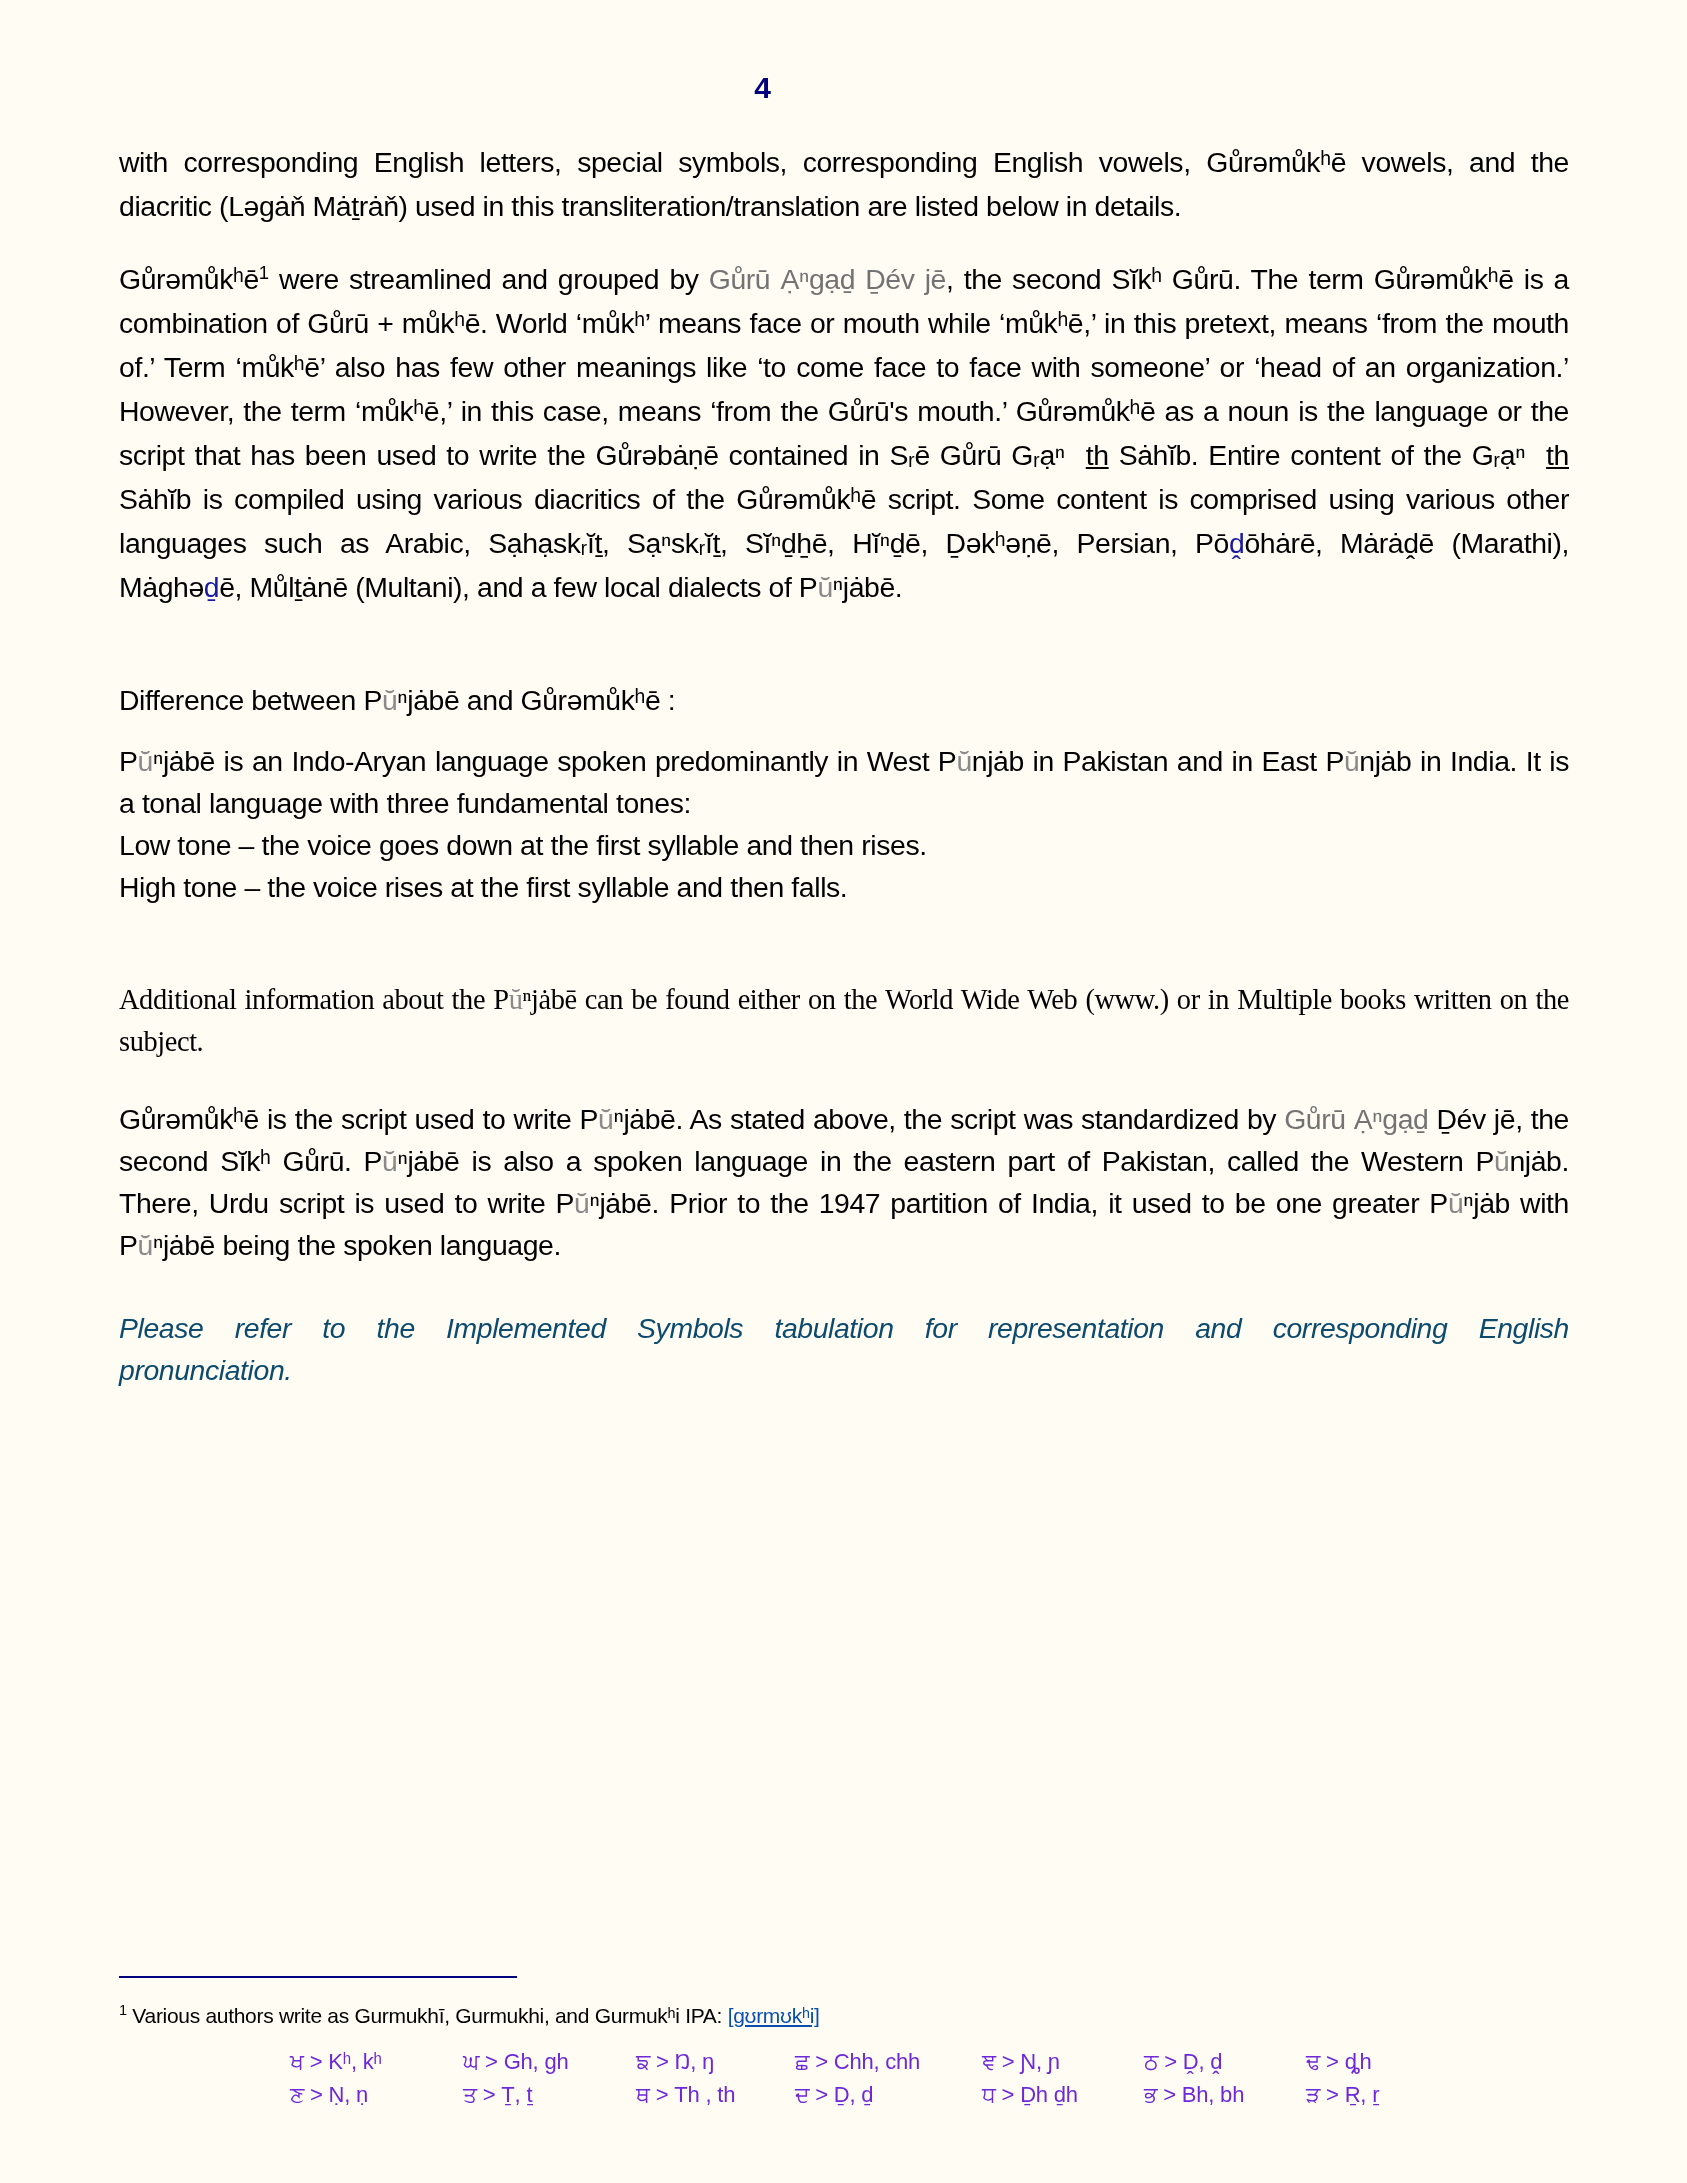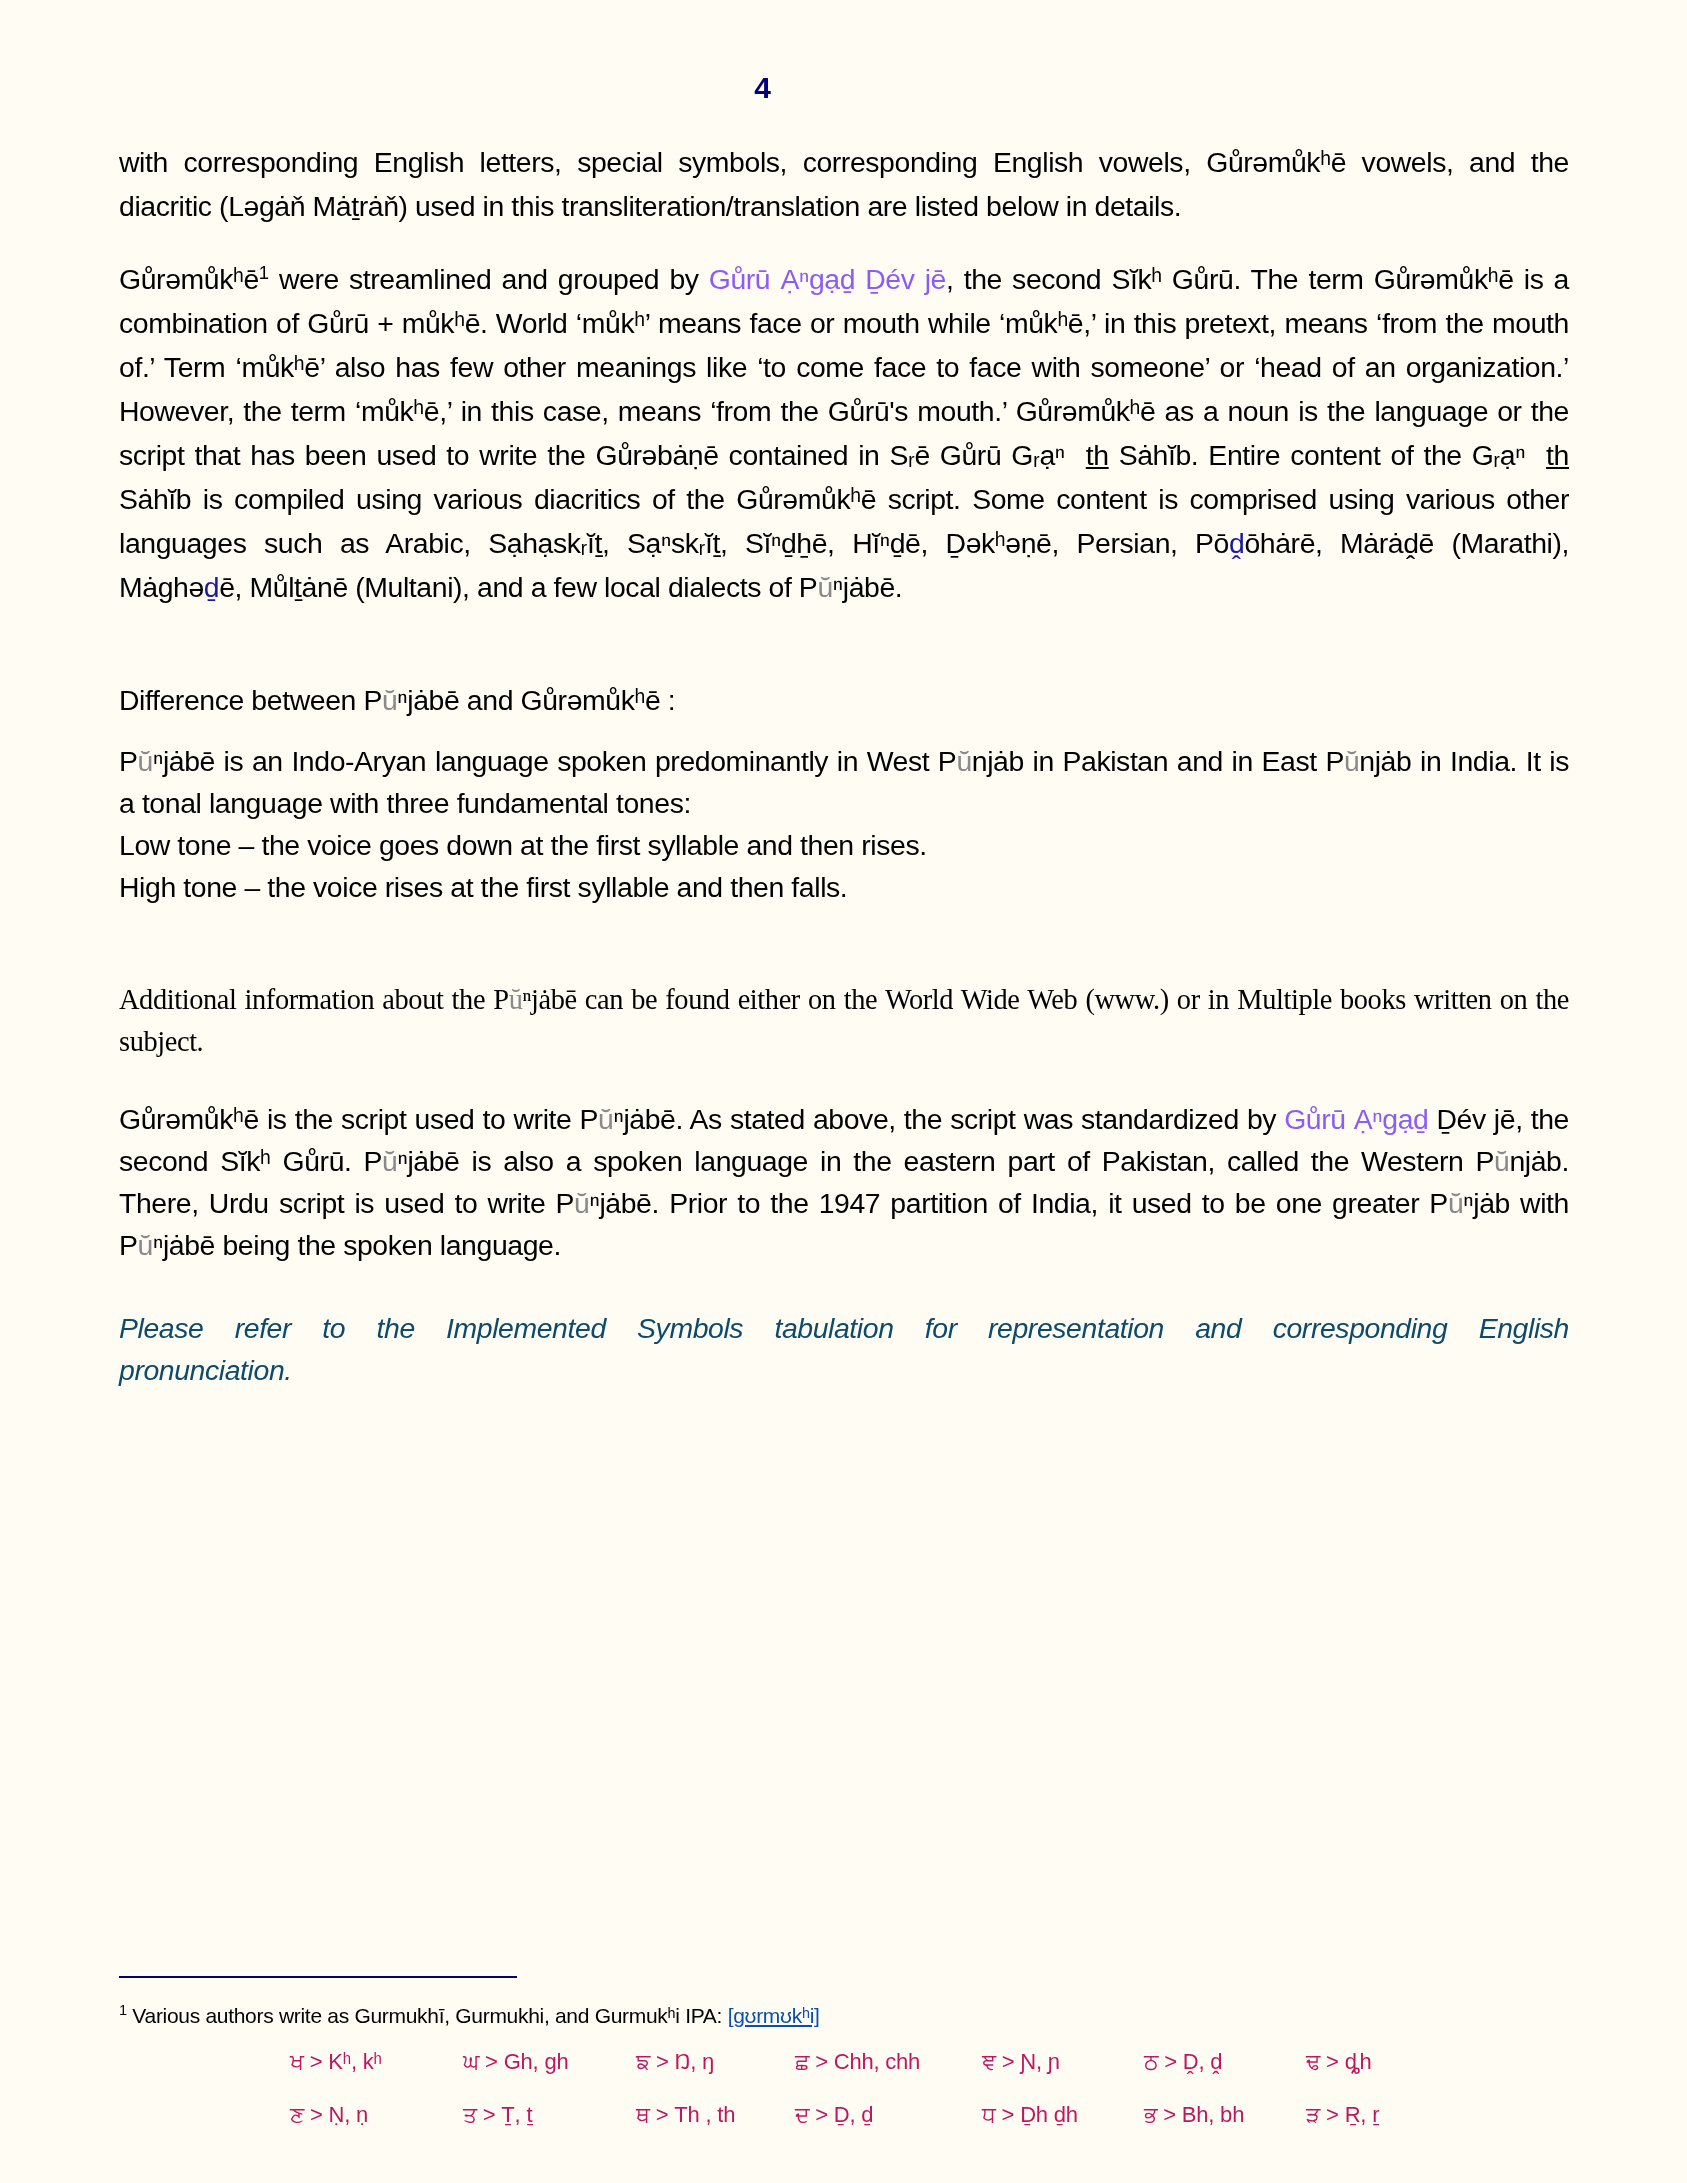--- a/index.html
+++ b/index.html
@@ -23,41 +23,41 @@
     letter-spacing: -0.4px;
   }
   .body-text p { margin: 0; }
   .p-intro { top: 140px; }
   .p-guru { top: 257px; }
   .p-diff-heading { top: 678px; }
   .p-punjabi { top: 740px; line-height: 42px; }
   .p-additional { top: 979px; line-height: 42px; font-family: Liberation Serif, serif; }
   .p-script { top: 1098px; line-height: 42px; }
   .p-refer { top: 1307px; color: #0c4a6e; font-style: italic; line-height: 42px; word-spacing: 9.3px; }
-  .gray { color: #8b5cf6; }
+  .gray { color: #737373; }
   .gray-u { color: #8a8a8a; }
   .blue-d { color: #1a1aa0; }
   .u { text-decoration: underline; margin-left: 21px; }
   sup.fn { font-size: 18.5px; vertical-align: super; line-height: 0; }
   .footnote-rule {
     position: absolute; left: 119px; top: 1976px;
     width: 398px; height: 2px; background: #00007f;
   }
   .footnote {
     position: absolute; left: 119px; top: 1993px;
     font-size: 21px; letter-spacing: -0.3px; margin-top: 9px;
   }
   .footnote sup { font-size: 14.6px; }
   .footnote .ipa-link { color: #0a4fb0; text-decoration: underline; }
   .symbol-grid {
     position: absolute; left: 290px; top: 2048px;
     display: grid;
     grid-template-columns: 173px 173px 159px 187px 162px 162px 132px;
-    row-gap: 25px;
-    color: #be185d; font-size: 22px; letter-spacing: -0.2px;
+    row-gap: 5px;
+    color: #6d28d9; font-size: 22px; letter-spacing: -0.2px;
   }
   .symbol-grid .cell { white-space: nowrap; height: 28px; line-height: 28px; }
 </style>
 </head>
 <body>
 
 <div class="page-number">4</div>
 
 <div class="body-text p-intro">
   <p>with corresponding English letters, special symbols, corresponding English vowels, Gůrəmůkʰē  vowels, and the diacritic (Ləgȧň Mȧṯrȧň) used in this transliteration/translation are listed below in details.</p>

